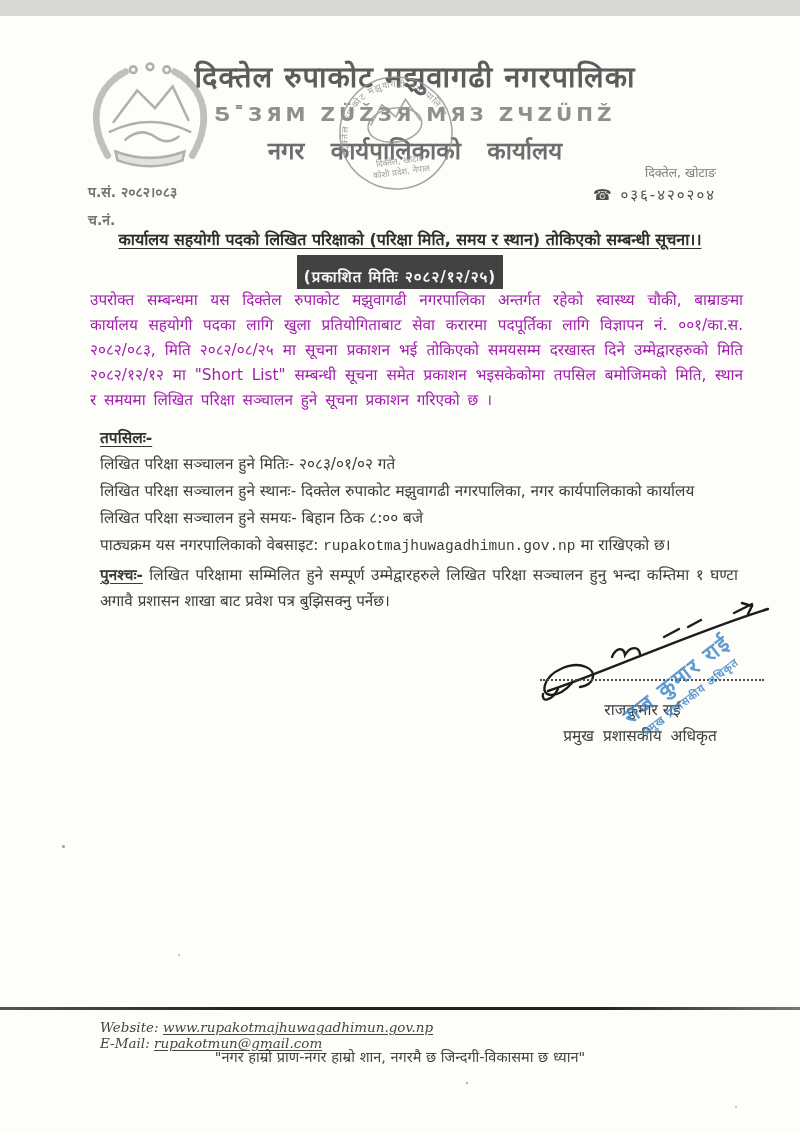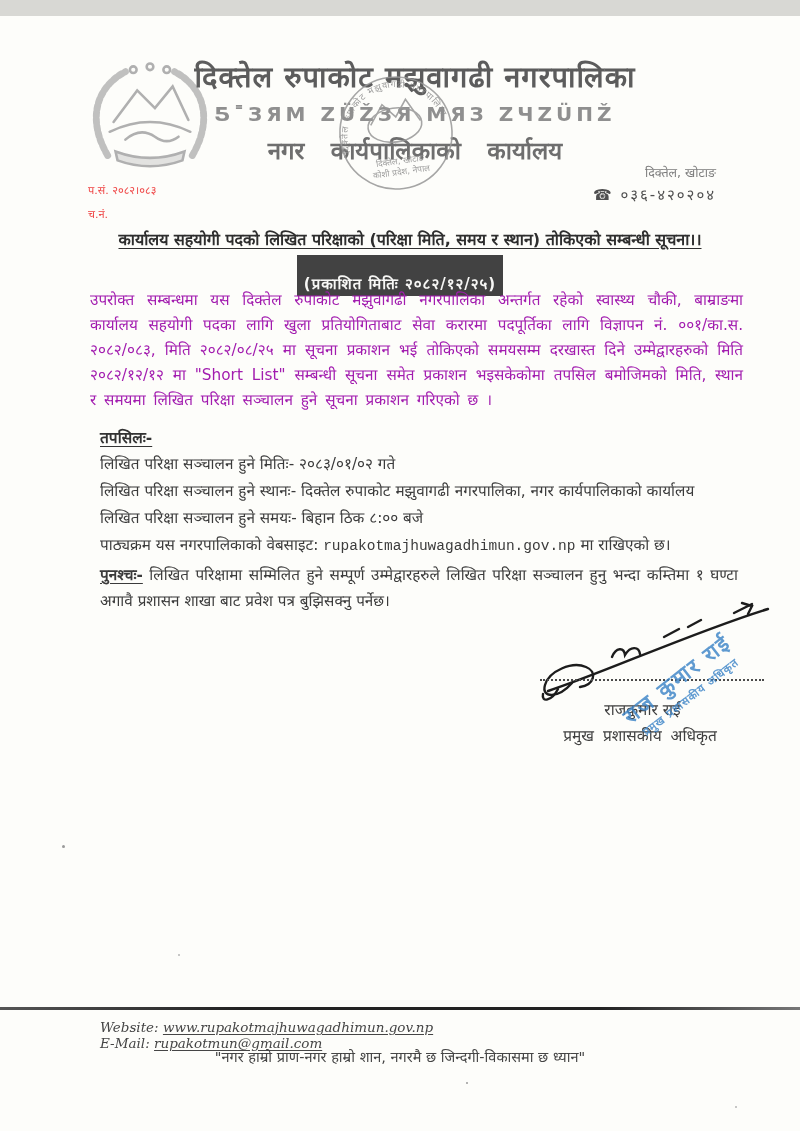--- a/index.html
+++ b/index.html
@@ -12,32 +12,32 @@
   
   .emblem{position:absolute;left:86px;top:44px;width:128px;height:115px;}
   .header-text{position:absolute;left:100px;right:70px;top:40px;text-align:center;}
   .muni-name{font-size:29px;font-weight:bold;color:#5c5c5c;letter-spacing:1px;}
   .muni-limbu{font-size:20px;color:#8f8f8f;letter-spacing:4px;margin-top:7px;font-weight:bold;}
   .office-name{font-size:24px;color:#6e6e6e;margin-top:7px;word-spacing:18px;font-weight:bold;}
   .seal{position:absolute;left:336px;top:54px;width:120px;height:126px;opacity:.85;}
   .meta-right{position:absolute;right:84px;top:148px;text-align:right;}
   .meta-place{font-size:12.5px;color:#7c7c7c;}
   .meta-phone{font-size:15px;color:#4f4f4f;letter-spacing:2px;margin-top:3px;}
-  .meta-left{position:absolute;left:88px;top:166px;font-size:11px;color:#ef4444;}
+  .meta-left{position:absolute;left:88px;top:166px;font-size:14px;color:#737373;font-weight:bold;}
   .meta-chn{margin-top:9px;}
   
   .subject{
     position:absolute;left:60px;right:40px;top:212px;text-align:center;
     font-size:16px;font-weight:bold;color:#2e2e2e;
     text-decoration:underline;text-underline-offset:3px;
   }
   .published-wrap{position:absolute;left:0;right:0;top:239px;text-align:center;}
   .published{
     display:inline-block;background:#424242;color:#f7f7f5;
-    font-size:15px;font-weight:bold;padding:18px 7px 3px;letter-spacing:1px;
+    font-size:15px;font-weight:bold;padding:11px 7px 3px;letter-spacing:1px;
   }
   
   .body-para{
     position:absolute;left:90px;right:57px;top:272px;margin:0;
     font-size:15.3px;line-height:1.64;text-align:justify;color:#a21caf;word-spacing:3px;
   }
   .details-heading{position:absolute;left:100px;top:410px;font-size:15.5px;font-weight:bold;
     text-decoration:underline;text-underline-offset:3px;color:#333;}
   .detail-line{position:absolute;left:100px;right:50px;font-size:15.3px;color:#3b3b3b;}
   .d0{top:437px}.d1{top:464px}.d2{top:491px}.d3{top:518px}

